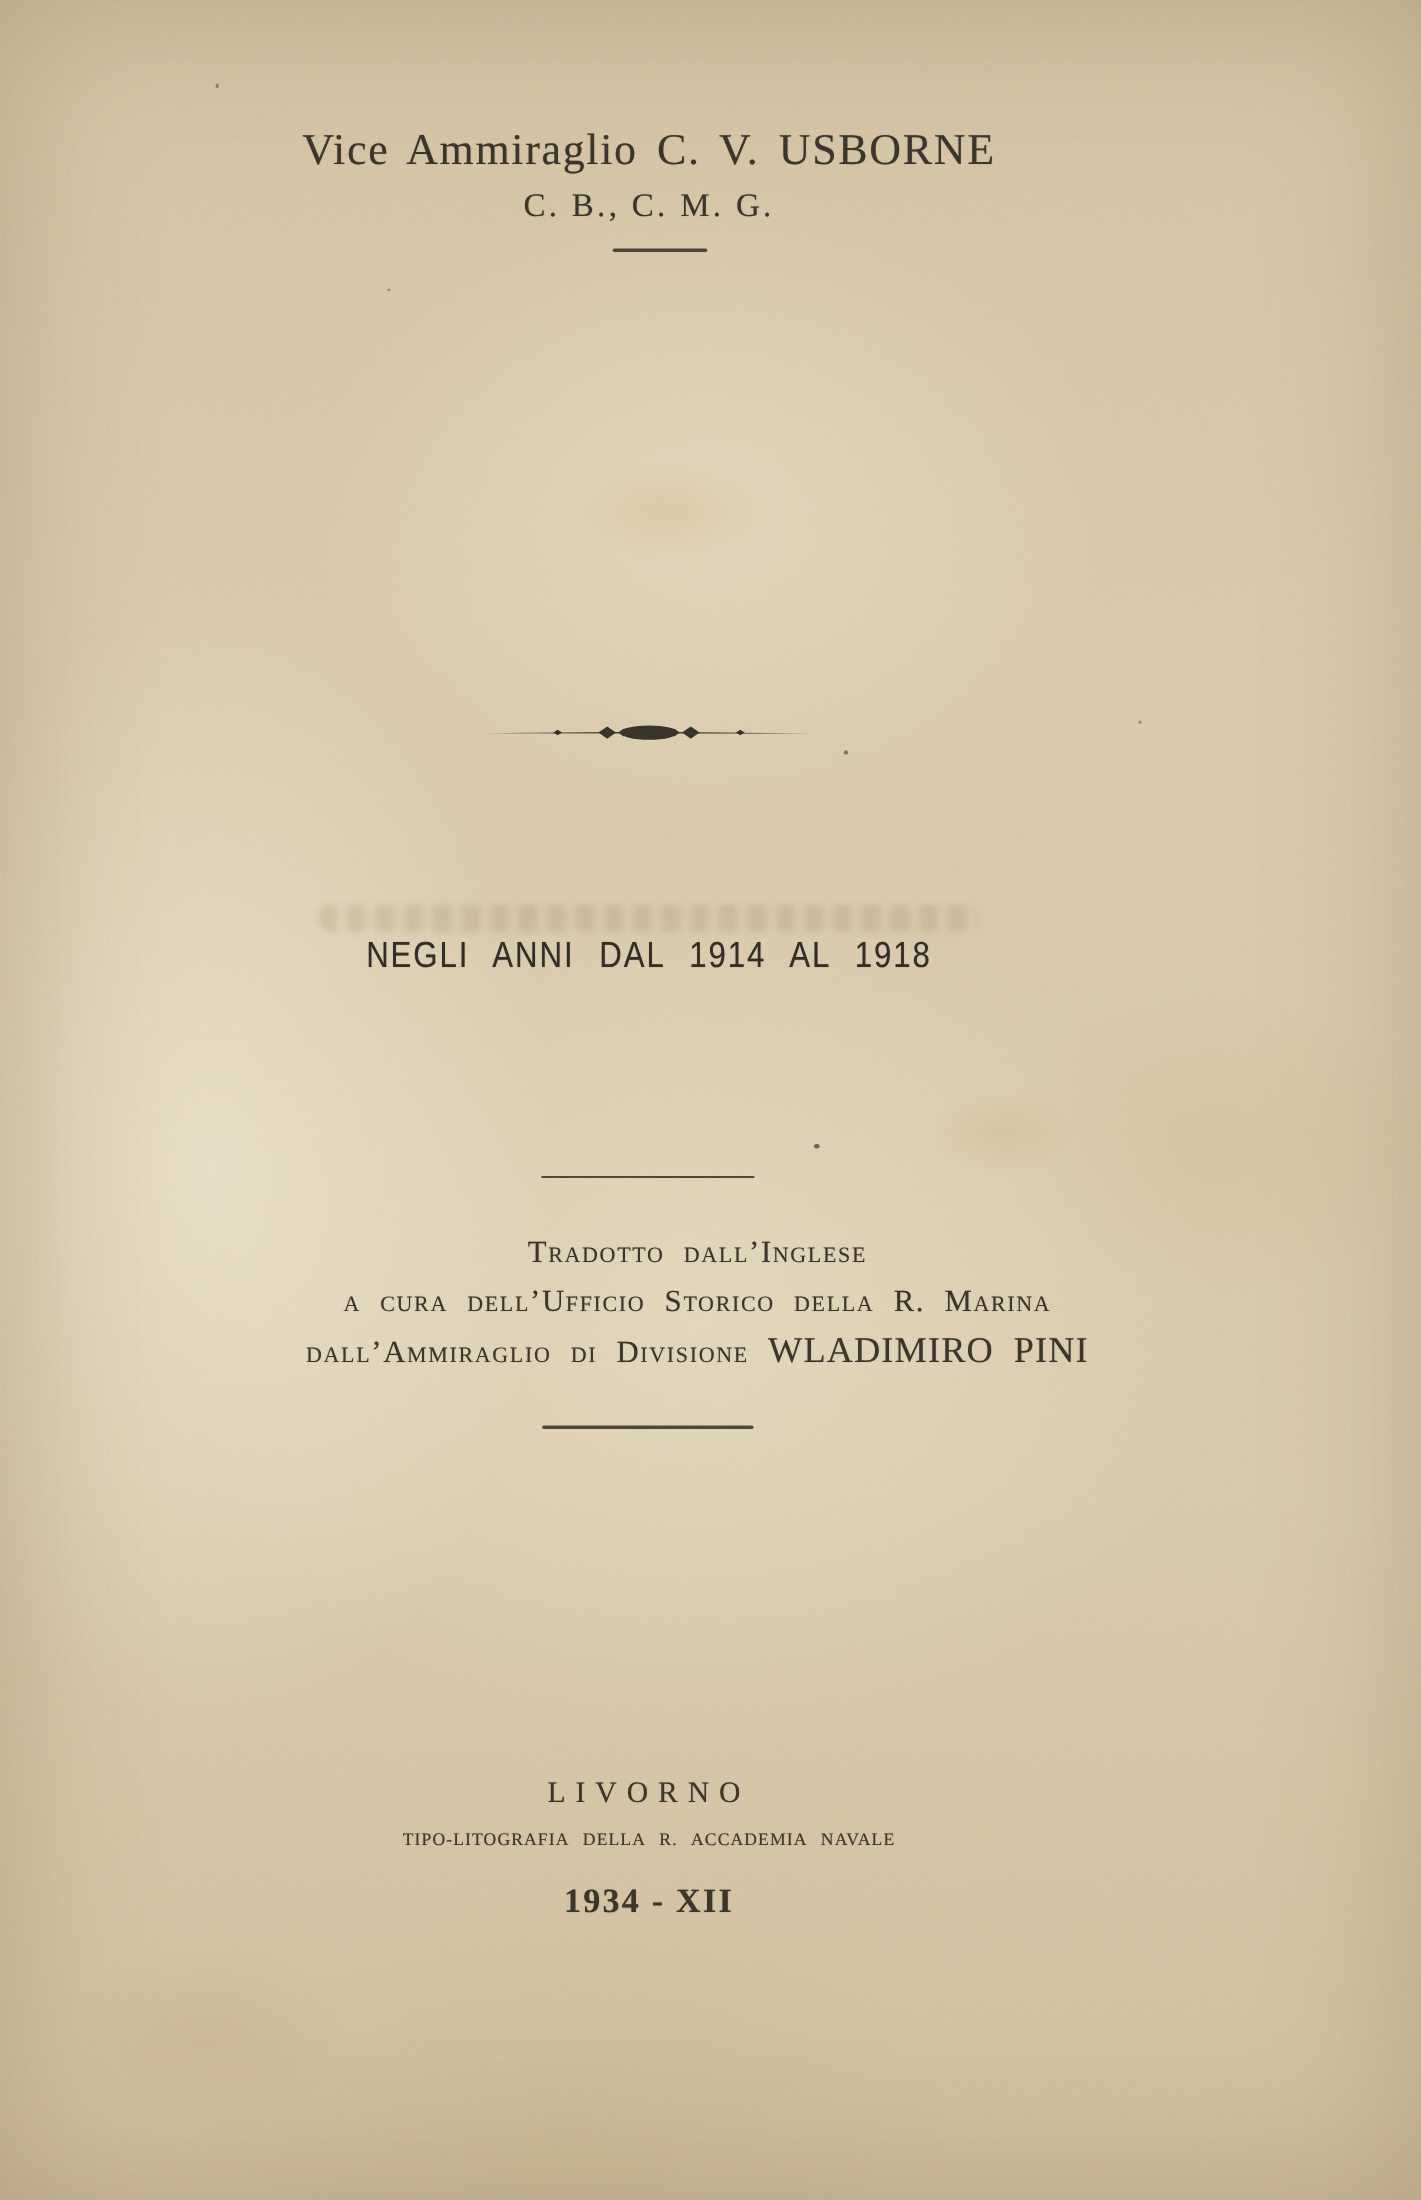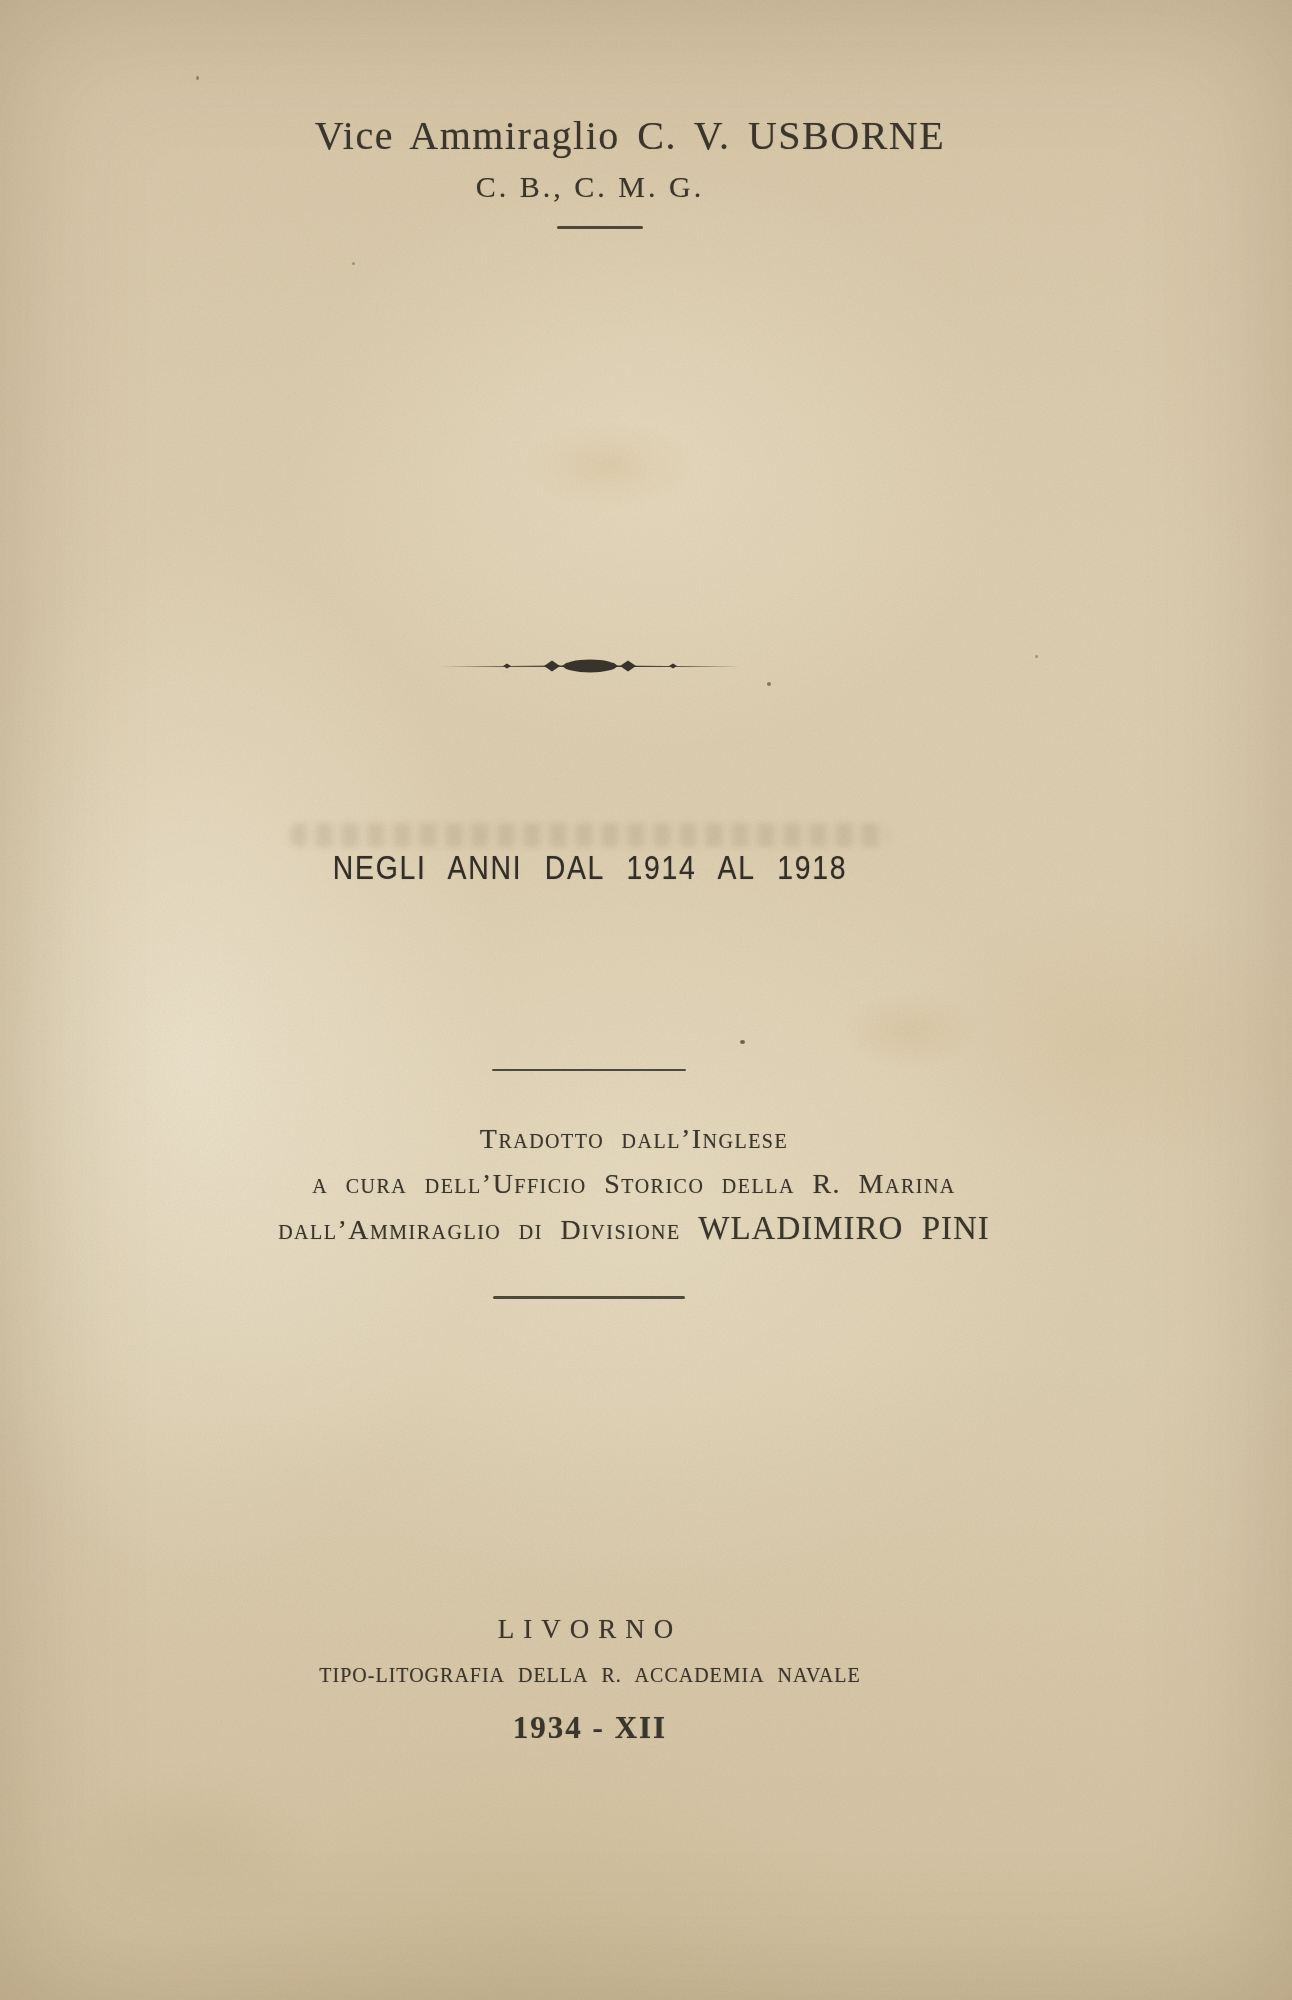--- a/index.html
+++ b/index.html
@@ -18,21 +18,20 @@
     box-shadow: inset 0 0 140px rgba(110,88,55,0.28);
   }
   .grain{position:absolute;inset:0;pointer-events:none;mix-blend-mode:multiply;}
   .content{position:absolute;left:0;top:0;width:1180px;height:2000px;text-align:center;}
   .ink{color:#3c372d;}
 
   .author{
     position:absolute;top:112px;left:0;width:100%;
     font-size:40px;letter-spacing:1.5px;word-spacing:6px;
     text-shadow:0 0 1px rgba(60,55,45,0.45);
-    padding-left:40px;
   }
   .honors{
     position:absolute;top:170px;left:0;width:100%;
     font-size:30px;letter-spacing:3px;
     text-shadow:0 0 1px rgba(60,55,45,0.4);
   }
   .rule{position:absolute;background:#3e3a30;border-radius:2px;opacity:0.9;}
   .rule1{top:226px;left:50%;margin-left:-33px;width:86px;height:3px;}
 
   .main-title{
@@ -80,21 +79,21 @@
   .credits .translator-name{font-size:33px;font-variant:normal;text-transform:uppercase;letter-spacing:1px;}
   .rule3{top:1296px;left:50%;margin-left:-97px;width:192px;height:3px;}
 
   .imprint-city{
     position:absolute;top:1614px;left:0;width:100%;
     font-size:27px;letter-spacing:9px;
     text-shadow:0 0 1px rgba(60,55,45,0.4);
   }
   .imprint-printer{
     position:absolute;top:1664px;left:0;width:100%;
-    font-size:20px;letter-spacing:1px;word-spacing:8px;
+    font-size:16px;letter-spacing:1px;word-spacing:8px;
     text-shadow:0 0 1px rgba(60,55,45,0.4);
   }
   .imprint-year{
     position:absolute;top:1710px;left:0;width:100%;
     font-size:31px;font-weight:600;letter-spacing:2px;
     text-shadow:0 0 1px rgba(60,55,45,0.5);
   }
 
   .speck{position:absolute;border-radius:50%;background:#4a3f2e;pointer-events:none;}
   .stain{position:absolute;border-radius:50%;pointer-events:none;}

